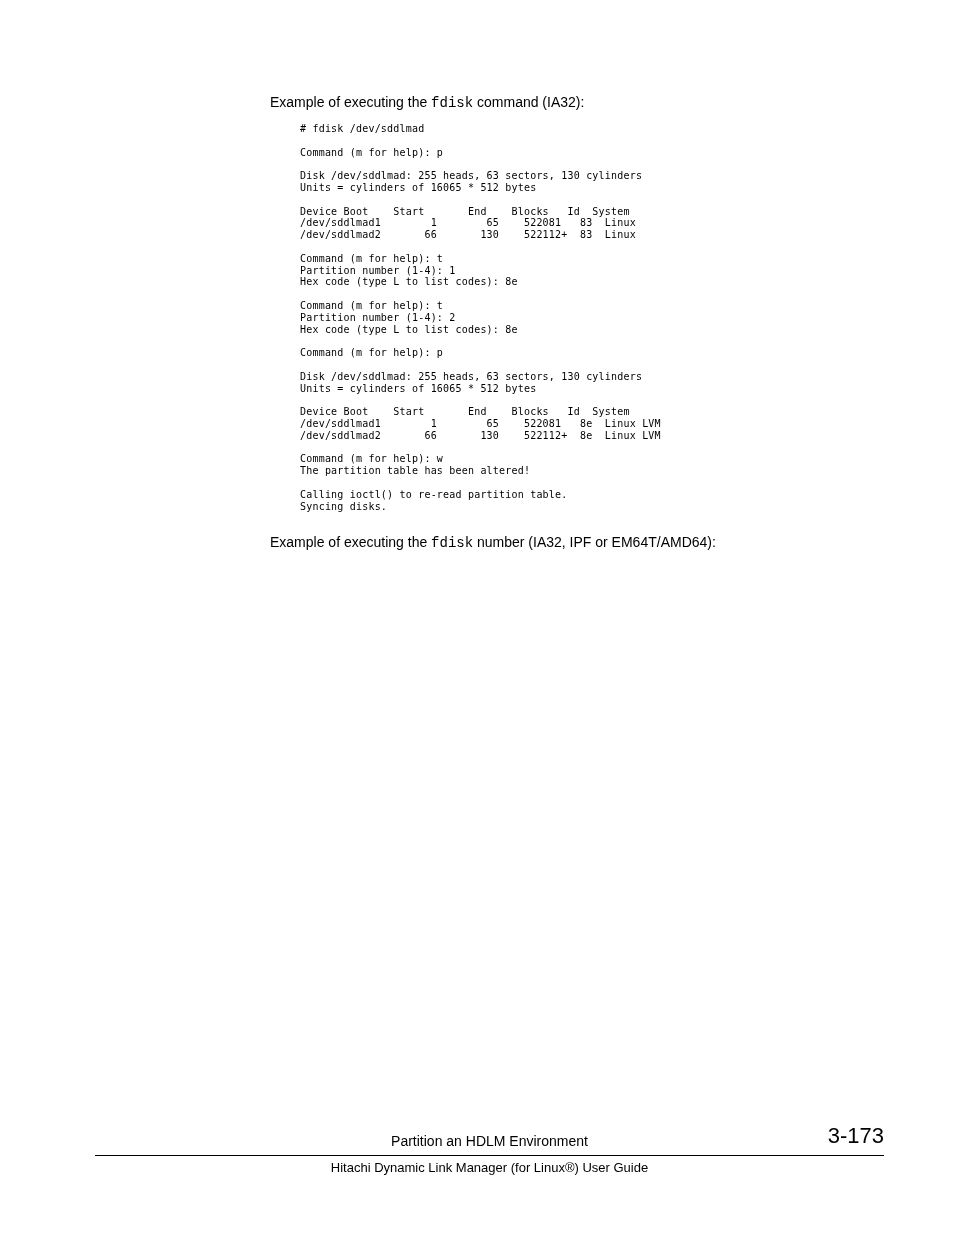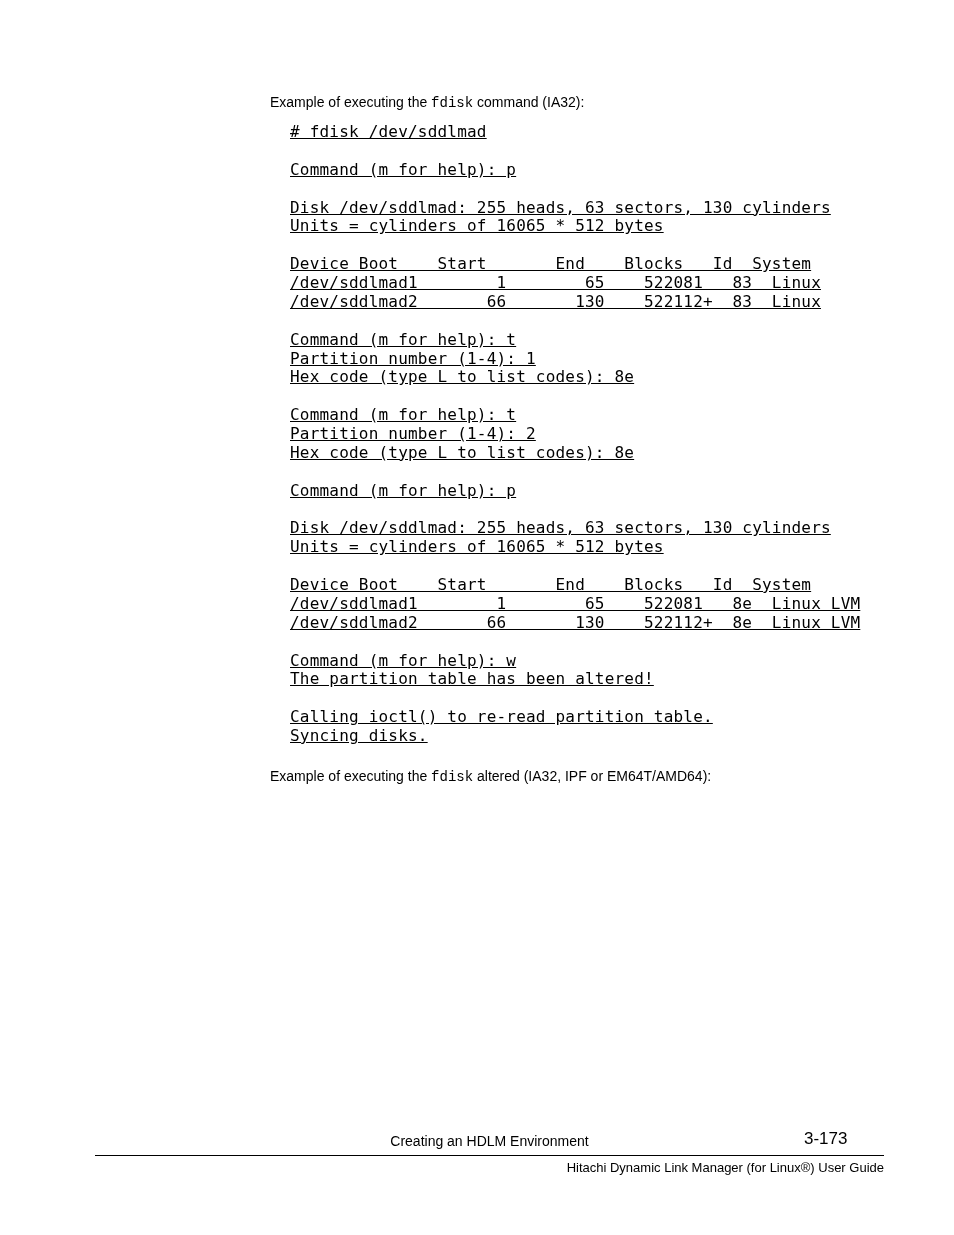--- a/index.html
+++ b/index.html
@@ -22,27 +22,26 @@
       right: 70px;
     }
     .intro {
       font-size: 14px;
       margin-bottom: 12px;
     }
     .intro .mono {
       font-family: "Courier New", Courier, monospace;
     }
     .terminal {
-      margin-left: 20px;
+      margin-left: 30px;
       white-space: pre;
       line-height: 1.18;
-      font-size: 16px;
+      font-size: 10px;
       letter-spacing: 0.2px;
       margin-bottom: 22px;
-      text-decoration: underline;
     }
     .terminal .fcr {
       font-family: OCR-A, "OCR A Extended", monospace;
     }
     .footer-area {
       position: absolute;
       bottom: 60px;
       left: 95px;
       right: 70px;
     }
@@ -52,25 +51,26 @@
       display: flex;
       justify-content: space-between;
       align-items: flex-end;
     }
     .footer-title {
       flex: 1;
       text-align: center;
       font-size: 14px;
     }
     .page-num {
-      font-size: 17px;
+      font-size: 22px;
       min-width: 80px;
+      text-align: right;
     }
     .footer-sub {
-      text-align: right;
+      text-align: center;
       font-size: 13px;
       padding-top: 4px;
     }
   </style>
 </head>
 <body>
 
 <div class="content">
 
   <div class="intro">
@@ -105,25 +105,25 @@
 /dev/sddlmad1        1        65    522081   8e  Linux LVM
 /dev/sddlmad2       66       130    522112+  8e  Linux LVM
 
 Command (m for help): w
 The partition table has been altered!
 
 Calling ioctl() to re-read partition table.
 Syncing disks.</span></div>
 
   <div class="intro">
-    <span>Example of executing the </span><span class="mono">fdisk</span><span> altered (IA32, IPF or EM64T/AMD64):</span>
+    <span>Example of executing the </span><span class="mono">fdisk</span><span> number (IA32, IPF or EM64T/AMD64):</span>
   </div>
 
 </div>
 
 <div class="footer-area">
   <div class="footer-line-top">
     <span style="min-width:80px"></span>
-    <span class="footer-title">Creating an HDLM Environment</span>
+    <span class="footer-title">Partition an HDLM Environment</span>
     <span class="page-num">3-173</span>
   </div>
   <div class="footer-sub">Hitachi Dynamic Link Manager (for Linux®) User Guide</div>
 </div>
 
 </body></html>

